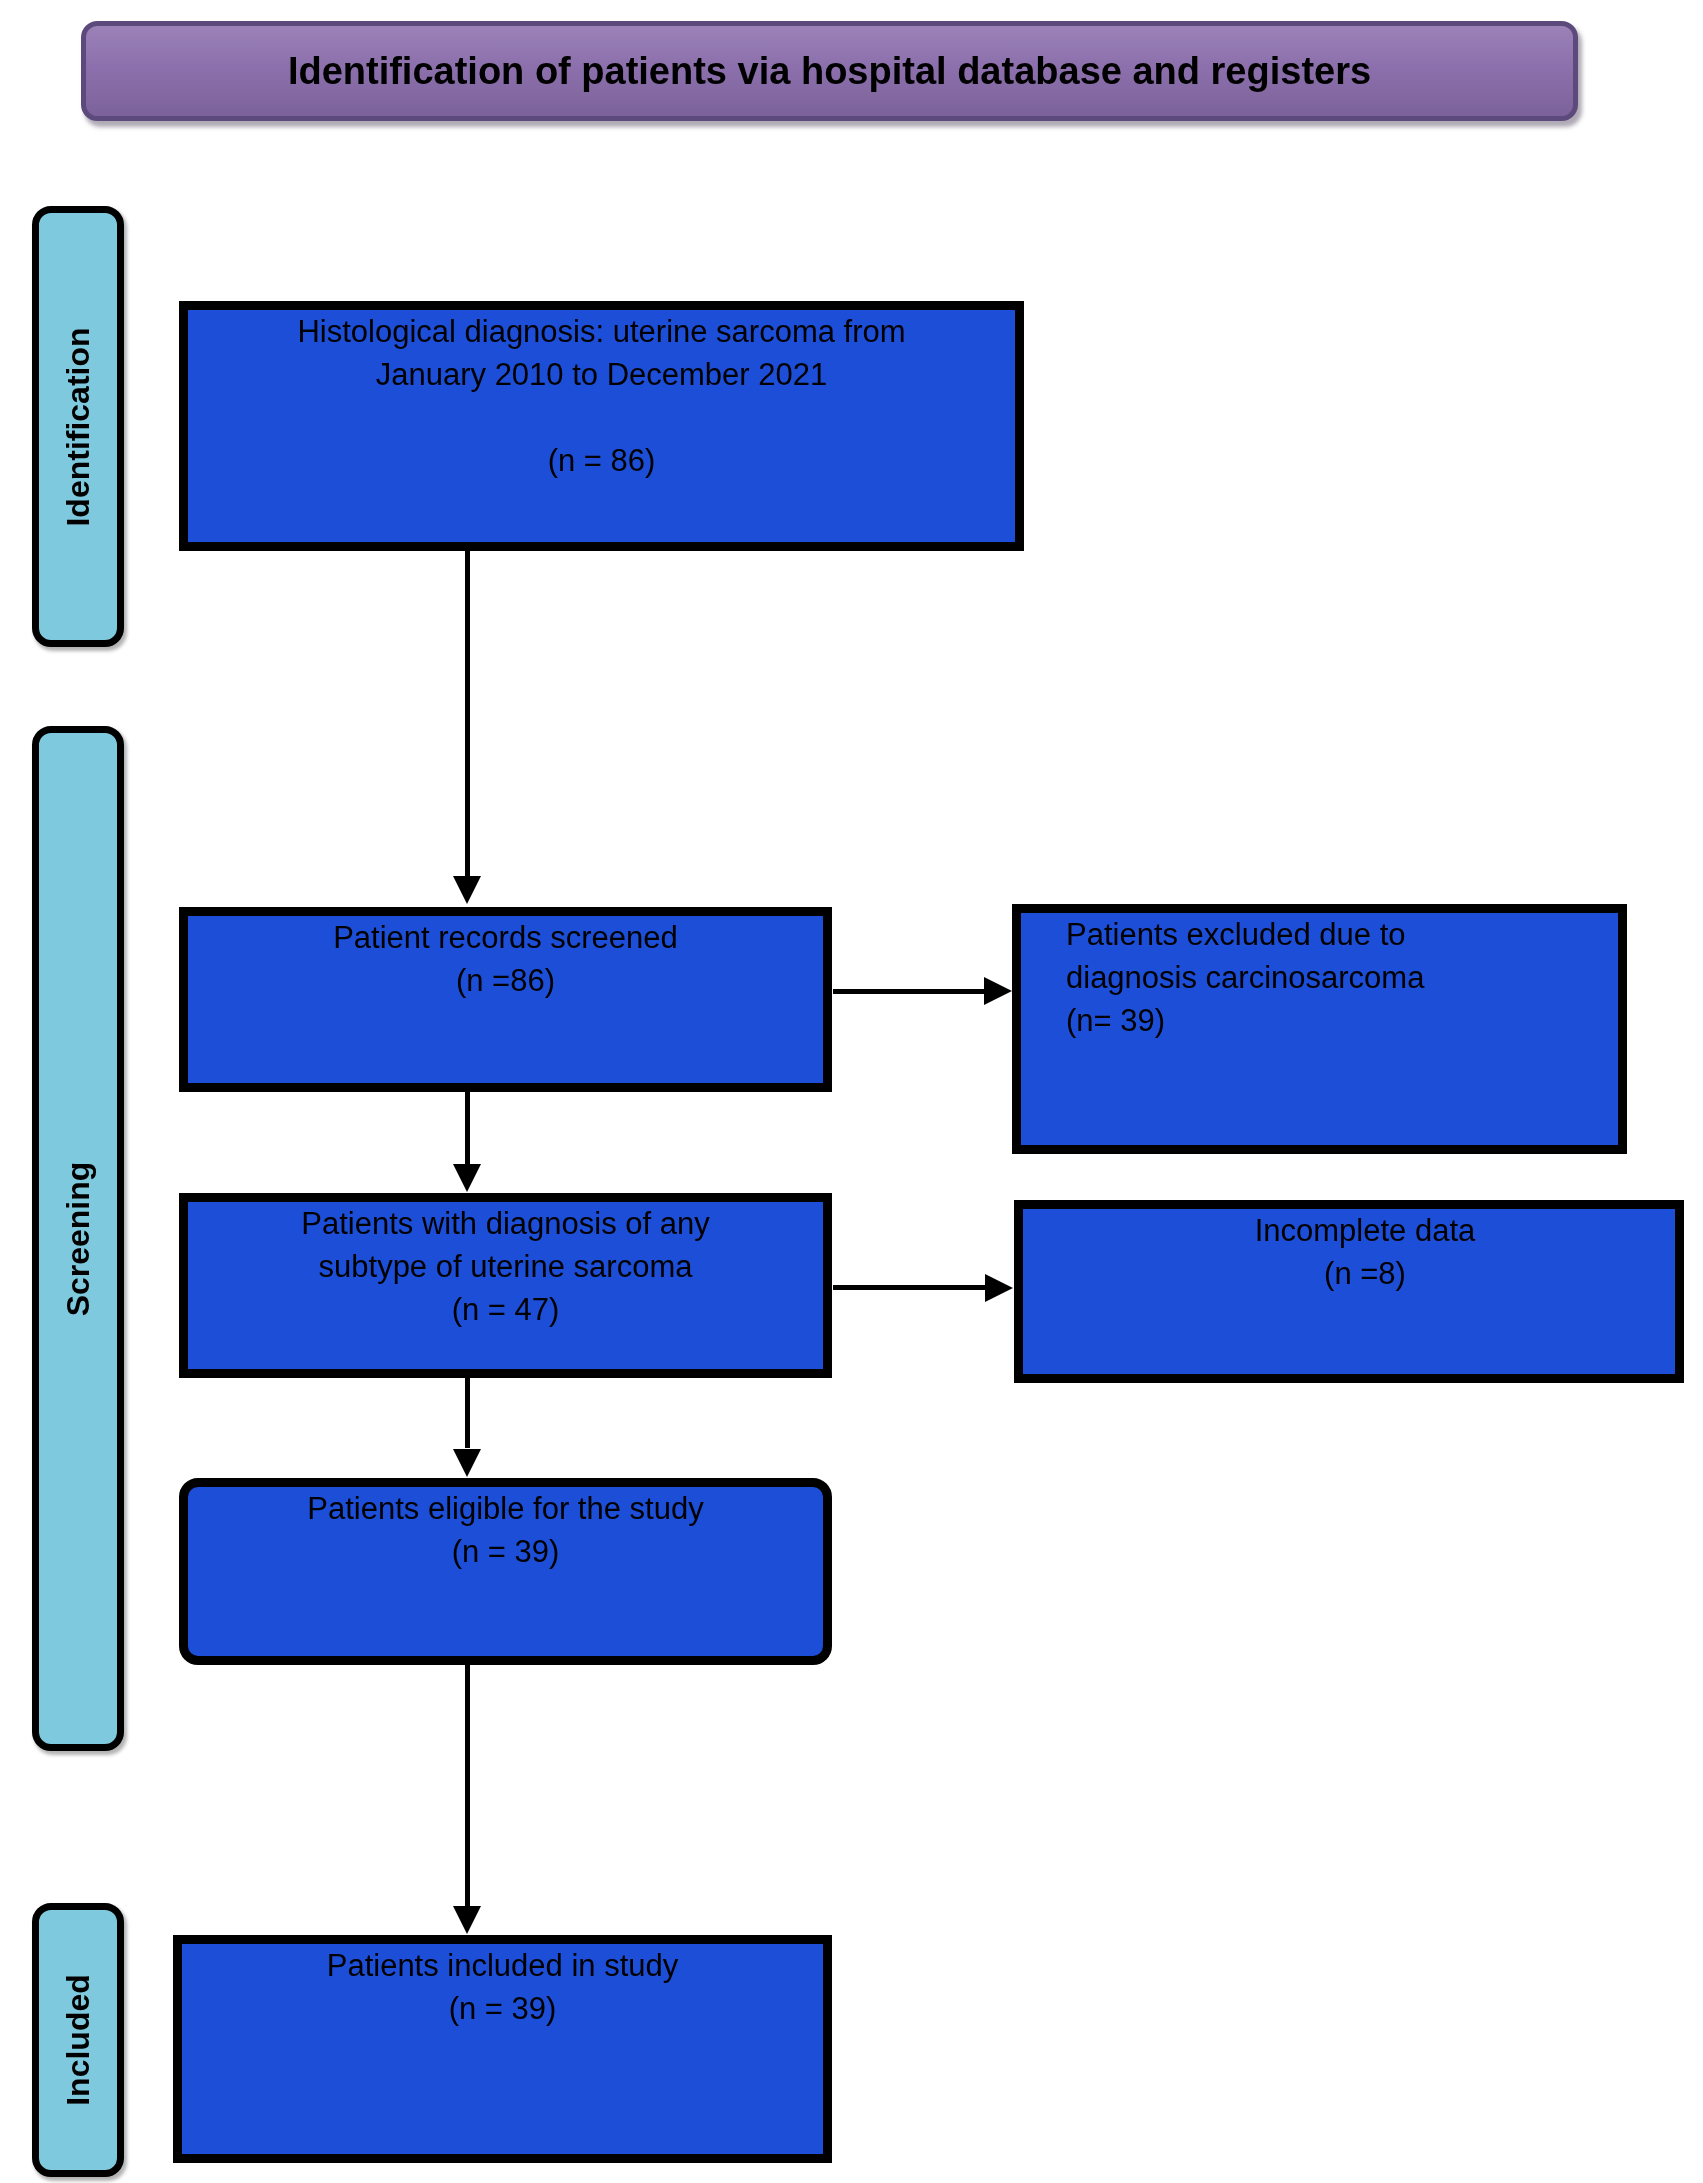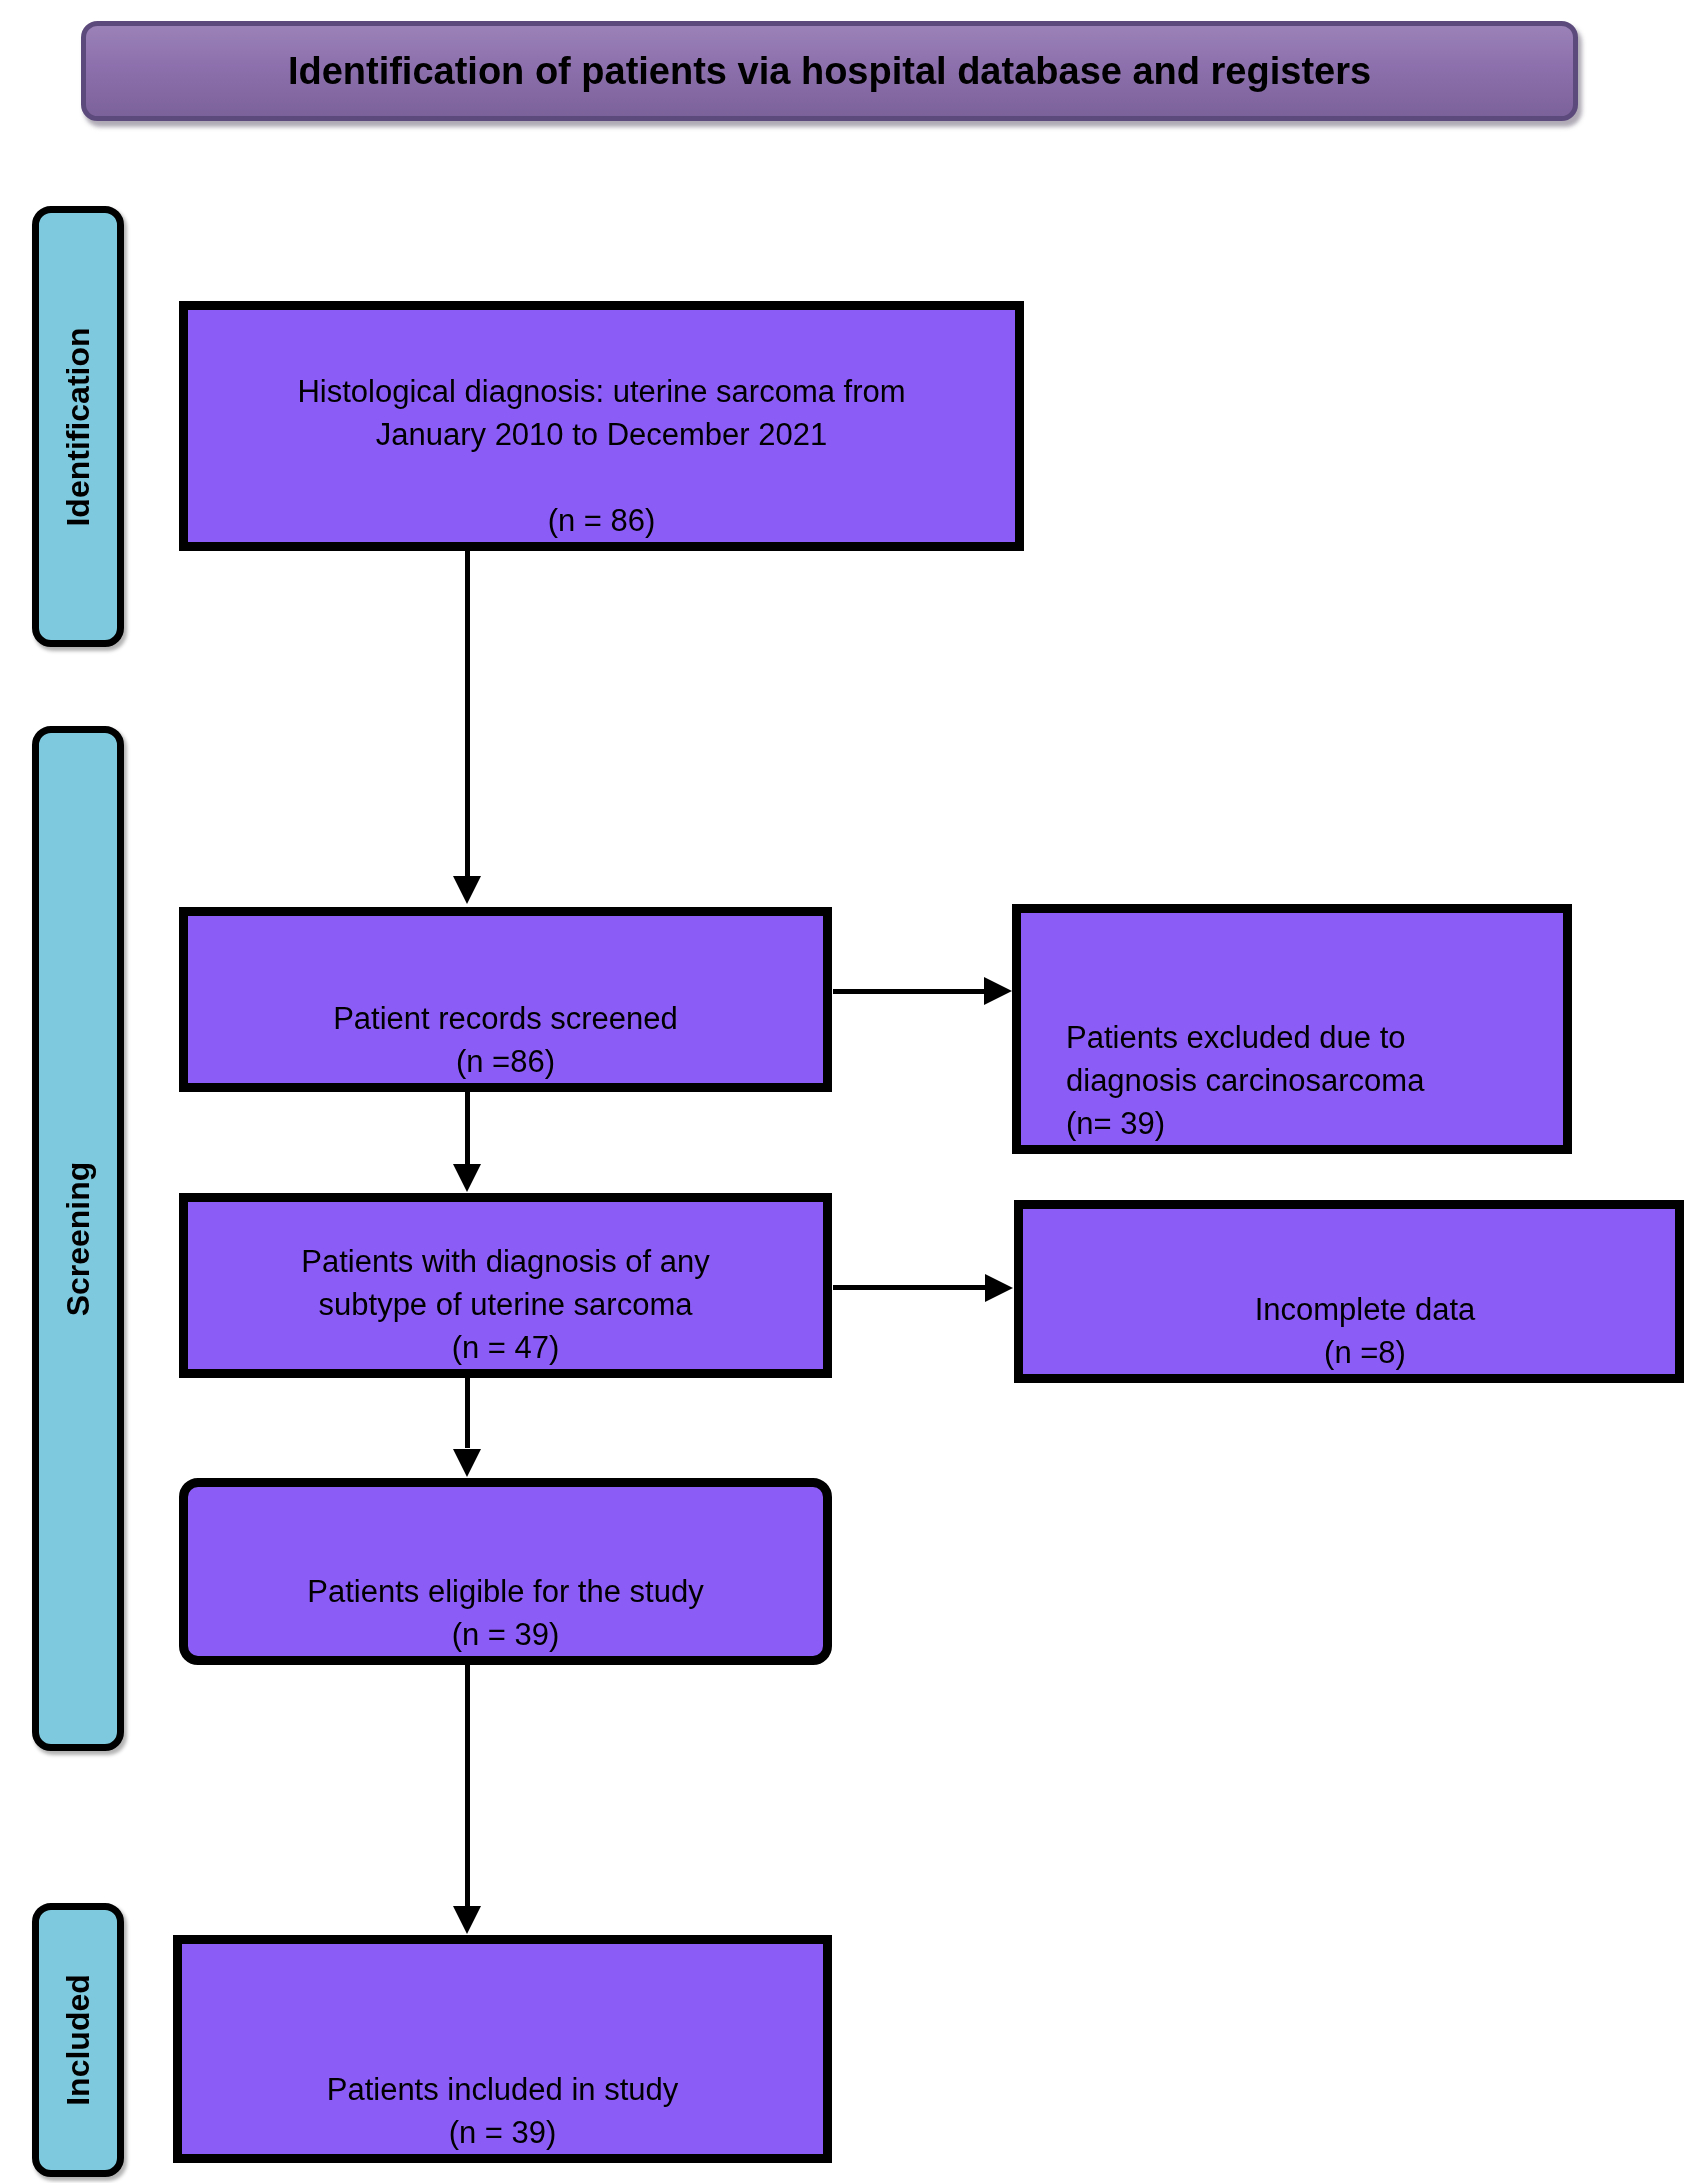--- a/index.html
+++ b/index.html
@@ -59,39 +59,39 @@
     color: #000000;
   }
   #stage-identification { top: 206px;  height: 441px;  }
   #stage-screening      { top: 726px; height: 1025px; }
   #stage-included       { top: 1903px; height: 274px;  }
 
   
   .fbox {
     position: absolute;
     box-sizing: border-box;
-    background: #8b5cf6;
+    background: #1d4ed8;
     border: 9px solid var(--box-border, #000000);
     display: flex;
-    align-items: flex-end;
+    align-items: flex-start;
     justify-content: center;
   }
   .fbox .txt {
     white-space: pre-line;
     text-align: center;
     font-size: 31px;
     line-height: 43px;
     color: #000000;
   }
   .fbox.left-align { justify-content: flex-start; }
   .fbox.left-align .txt { text-align: left; padding-left: 45px; }
 
   #box-histology { left: 179px; top: 301px;  width: 845px; height: 250px; }
   #box-screened  { left: 179px; top: 907px; width: 653px; height: 185px; }
-  #box-excluded  { left: 1012px; top: 904px; width: 560px; height: 250px; }
+  #box-excluded  { left: 1012px; top: 904px; width: 615px; height: 250px; }
   #box-subtype   { left: 179px; top: 1193px; width: 653px; height: 185px; }
   #box-incomplete{ left: 1014px; top: 1200px; width: 670px; height: 183px; padding-left: 32px; }
   #box-eligible  { left: 179px; top: 1478px; width: 653px; height: 187px; border-radius: 19px; }
   #box-included  { left: 173px; top: 1935px; width: 659px; height: 228px; }
 
   
   .vline {
     position: absolute;
     width: 5.1px;
     background: var(--arrow, #000000);

